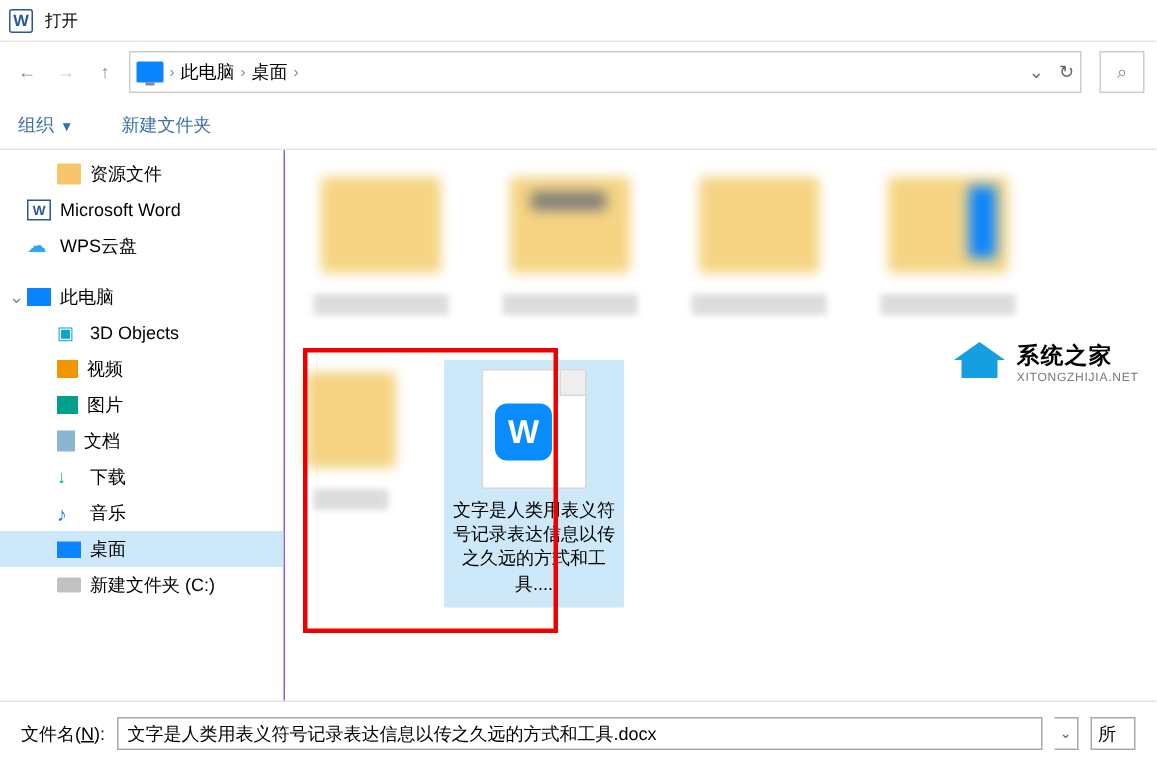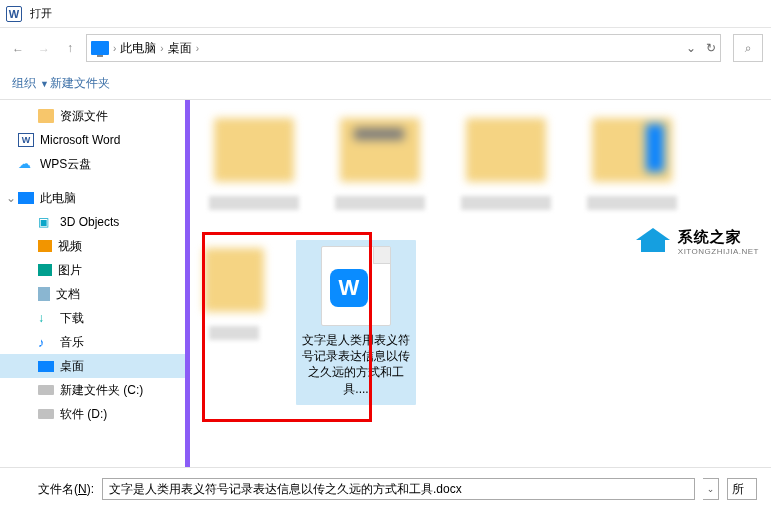--- a/index.html
+++ b/index.html
@@ -13,25 +13,25 @@
 .nav-btn { width: 20px; height: 20px; display: flex; align-items: center; justify-content: center; color: #888; }
 .nav-btn.disabled { color: #ccc; }
 .addressbar { flex: 1; height: 28px; border: 1px solid #ccc; display: flex; align-items: center; padding: 0 4px; gap: 4px; }
 .pc-icon { width: 18px; height: 14px; background: #0a84ff; border-radius: 1px; position: relative; }
 .pc-icon::after { content: ''; position: absolute; bottom: -2px; left: 6px; width: 6px; height: 2px; background: #888; }
 .crumb-sep { color: #888; font-size: 10px; }
 .crumb { }
 .addr-actions { margin-left: auto; display: flex; gap: 10px; color: #666; }
 .searchbox { width: 30px; height: 28px; border: 1px solid #ccc; display: flex; align-items: center; justify-content: center; color: #888; margin-left: 6px; }
 
-.toolbar { height: 32px; display: flex; align-items: center; padding: 0 12px; gap: 1px; border-bottom: 1px solid #e2e2e2; }
+.toolbar { height: 32px; display: flex; align-items: center; padding: 0 12px; gap: 32px; border-bottom: 1px solid #e2e2e2; }
 .toolbar .tb-item { color: #3b6fa7; display: flex; align-items: center; gap: 4px; }
 
 .body { display: flex; height: 367px; }
-.sidebar { width: 190px; border-right: 5px solid #8b5cf6; padding: 4px 0; overflow: hidden; }
+.sidebar { width: 190px; border-right: 1px solid #8b5cf6; padding: 4px 0; overflow: hidden; }
 .tree-item { display: flex; align-items: center; height: 24px; padding-left: 18px; gap: 6px; cursor: default; }
 .tree-item.indent1 { padding-left: 38px; }
 .tree-item.expanded::before { content: '⌄'; position: absolute; left: 6px; font-size: 12px; color: #888; }
 .tree-item { position: relative; }
 .tree-item.selected { background: #cde8f8; }
 .ic { width: 16px; height: 14px; display: inline-block; flex-shrink: 0; }
 .ic-folder { background: #f7c66b; border-radius: 1px; }
 .ic-word { border: 1px solid #2b579a; color: #2b579a; font-size: 9px; font-weight: bold; display: flex; align-items: center; justify-content: center; }
 .ic-cloud { color: #2aa6ff; font-size: 13px; line-height: 1; }
 .ic-pc { background: #0a84ff; width: 16px; height: 12px; }
@@ -61,21 +61,21 @@
 
 .watermark { position: absolute; right: 12px; top: 128px; display: flex; align-items: center; gap: 8px; pointer-events: none; }
 .wm-icon { width: 34px; height: 28px; position: relative; }
 .wm-roof { position:absolute; top:0; left:0; width:0; height:0; border-left:17px solid transparent; border-right:17px solid transparent; border-bottom:12px solid #159fe0; }
 .wm-body { position:absolute; top:10px; left:5px; width:24px; height:14px; background:#159fe0; }
 .wm-text .big { font-size: 15px; font-weight: bold; color: #000; letter-spacing: 1px; }
 .wm-text .small { font-size: 8px; color: #777; letter-spacing: 0.5px; }
 
 .footer { border-top: 1px solid #e2e2e2; padding: 10px 14px 6px; }
 .footer-row { display: flex; align-items: center; gap: 8px; margin-bottom: 8px; }
-.footer-label { white-space: nowrap; margin-left: 24px; }
+.footer-label { white-space: nowrap; }
 .footer-label .accel { text-decoration: underline; }
 .filename-input { flex: 1; height: 22px; border: 1px solid #aaa; padding: 10px 6px; font-size: 12px; }
 .combo-btn { width: 16px; height: 22px; border: 1px solid #aaa; border-left: none; display: flex; align-items: center; justify-content: center; font-size: 9px; color: #555; }
 .filter-box { width: 30px; height: 22px; border: 1px solid #aaa; display: flex; align-items: center; padding: 0 4px; }
 .footer-row2 { display: flex; justify-content: flex-end; align-items: center; gap: 10px; }
 .tools-label { }
 </style>
 </head>
 <body>
 
@@ -157,24 +157,20 @@
         <span>音乐</span>
       </div>
     <div class="tree-item indent1 selected">
         <span class="ic ic-desktop"></span>
         <span>桌面</span>
       </div>
     <div class="tree-item indent1">
         <span class="ic ic-drive"></span>
         <span>新建文件夹 (C:)</span>
       </div>
-    <div class="tree-item indent1">
-        <span class="ic ic-drive"></span>
-        <span>软件 (D:)</span>
-      </div>
   </div>
 
   <div class="content">
     <div class="grid">
       <div class="thumb">
           <div class="thumb-img">
             <div class="folder-blur"></div>
           </div>
           <div class="thumb-label"></div>
         </div>

